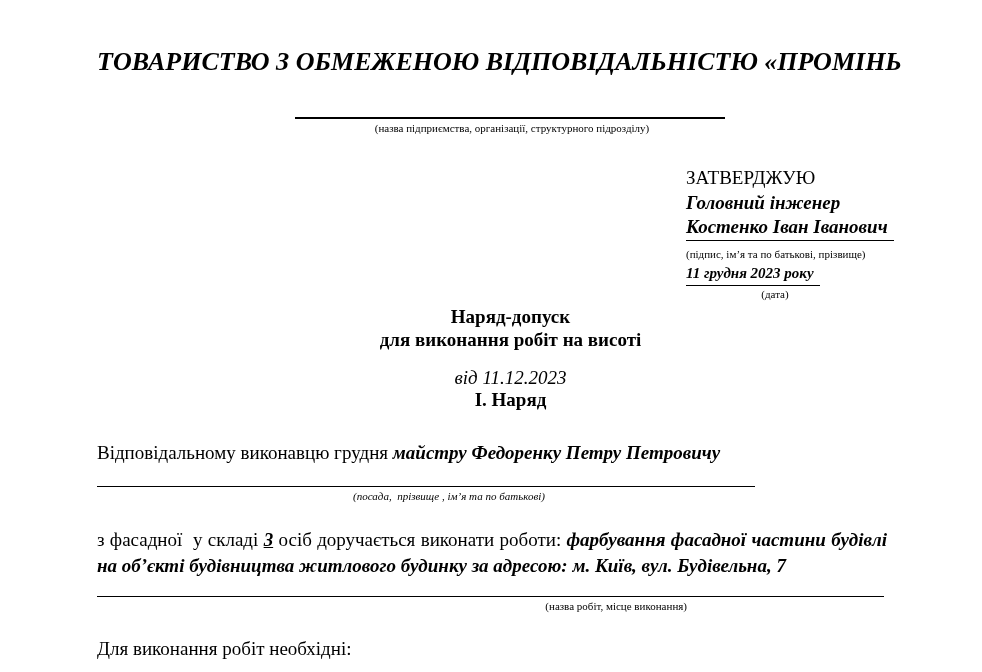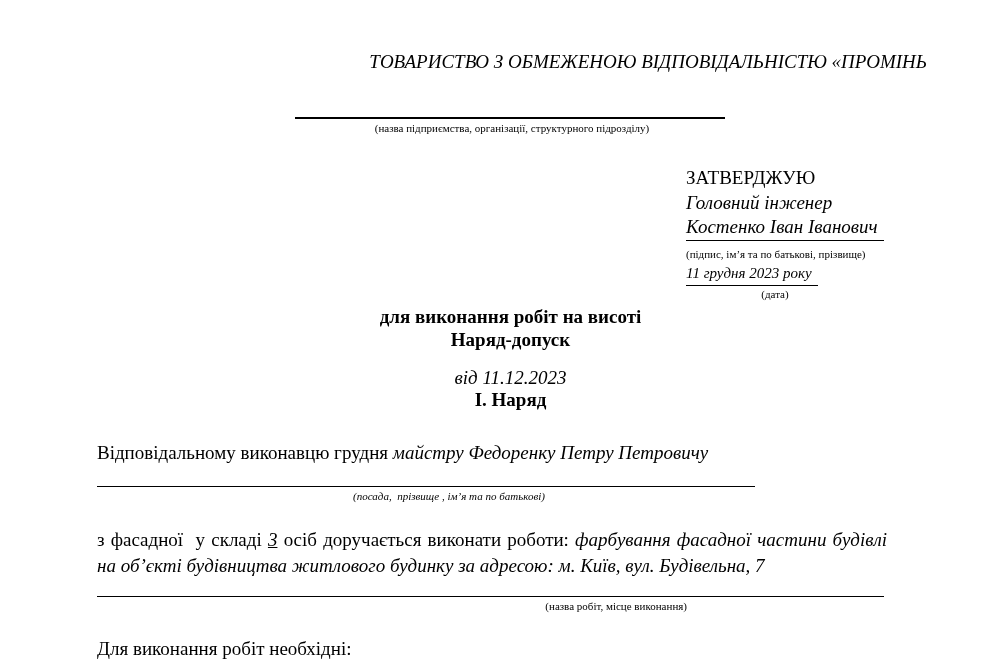--- a/index.html
+++ b/index.html
@@ -8,37 +8,37 @@
     position:relative;
     width:982px; height:672px;
     background:#ffffff;
     color:#000000;
     font-family:"Liberation Serif","DejaVu Serif",serif;
     overflow:hidden;
   }
   
   .company {
     position:absolute; top:48px; left:97px; width:830px;
-    text-align:right; font-weight:400; font-style:italic;
-    font-size:19px; line-height:27px;
+    text-align:left; font-weight:700; font-style:italic;
+    font-size:26px; line-height:27px;
   }
   .company-rule {
     position:absolute; top:117px; left:295px; width:430px;
     border-top:2px solid #000;
   }
   .company-caption {
     position:absolute; top:122px; left:97px; width:830px;
     text-align:center; font-size:11px; line-height:13px;
   }
   
   .approval {
     position:absolute; top:166px; left:686px; width:260px;
     font-size:19px; line-height:24.5px;
   }
-  .italic { font-style:italic; }
+  .italic { font-style:italic;font-weight:bold; }
   .underlined { display:inline-block; border-bottom:1.5px solid #000; padding-right:6px; }
   .cap { font-size:11px; line-height:13px; }
   .sig-cap { margin-top:7px; }
   .approval-date { font-size:15px; line-height:24px; }
   .date-cap { width:178px; text-align:center; margin-top:2px; }
   
   .doc-title {
     position:absolute; top:305px; left:97px; width:827px;
     text-align:center; font-size:19px;
   }
@@ -91,22 +91,22 @@
   <div class="approval">
     <div>ЗАТВЕРДЖУЮ</div>
     <div class="italic">Головний інженер</div>
     <div><span class="italic underlined">Костенко Іван Іванович</span></div>
     <div class="cap sig-cap">(підпис, ім’я та по батькові, прізвище)</div>
     <div class="approval-date"><span class="italic underlined">11 грудня 2023 року</span></div>
     <div class="cap date-cap">(дата)</div>
   </div>
 
   <div class="doc-title">
+    <div class="t">Наряд-допуск</div>
     <div class="t">для виконання робіт на висоті</div>
-    <div class="t">Наряд-допуск</div>
     <div class="doc-date">від 11.12.2023</div>
     <div class="section-title">І. Наряд</div>
   </div>
 
   <p class="executor"><span>Відповідальному виконавцю грудня </span><span class="italic">майстру Федоренку Петру Петровичу</span></p>
   <div class="rule-executor"></div>
   <div class="cap cap-executor">(посада,  прізвище , ім’я та по батькові)</div>
 
   <p class="brigade"><span>з фасадної  у складі </span><span class="italic count">3</span><span> осіб доручається виконати роботи:</span><span class="italic"> фарбування фасадної частини будівлі на об’єкті будівництва житлового будинку за адресою: м. Київ, вул. Будівельна, 7</span></p>
   <div class="rule-work"></div>

